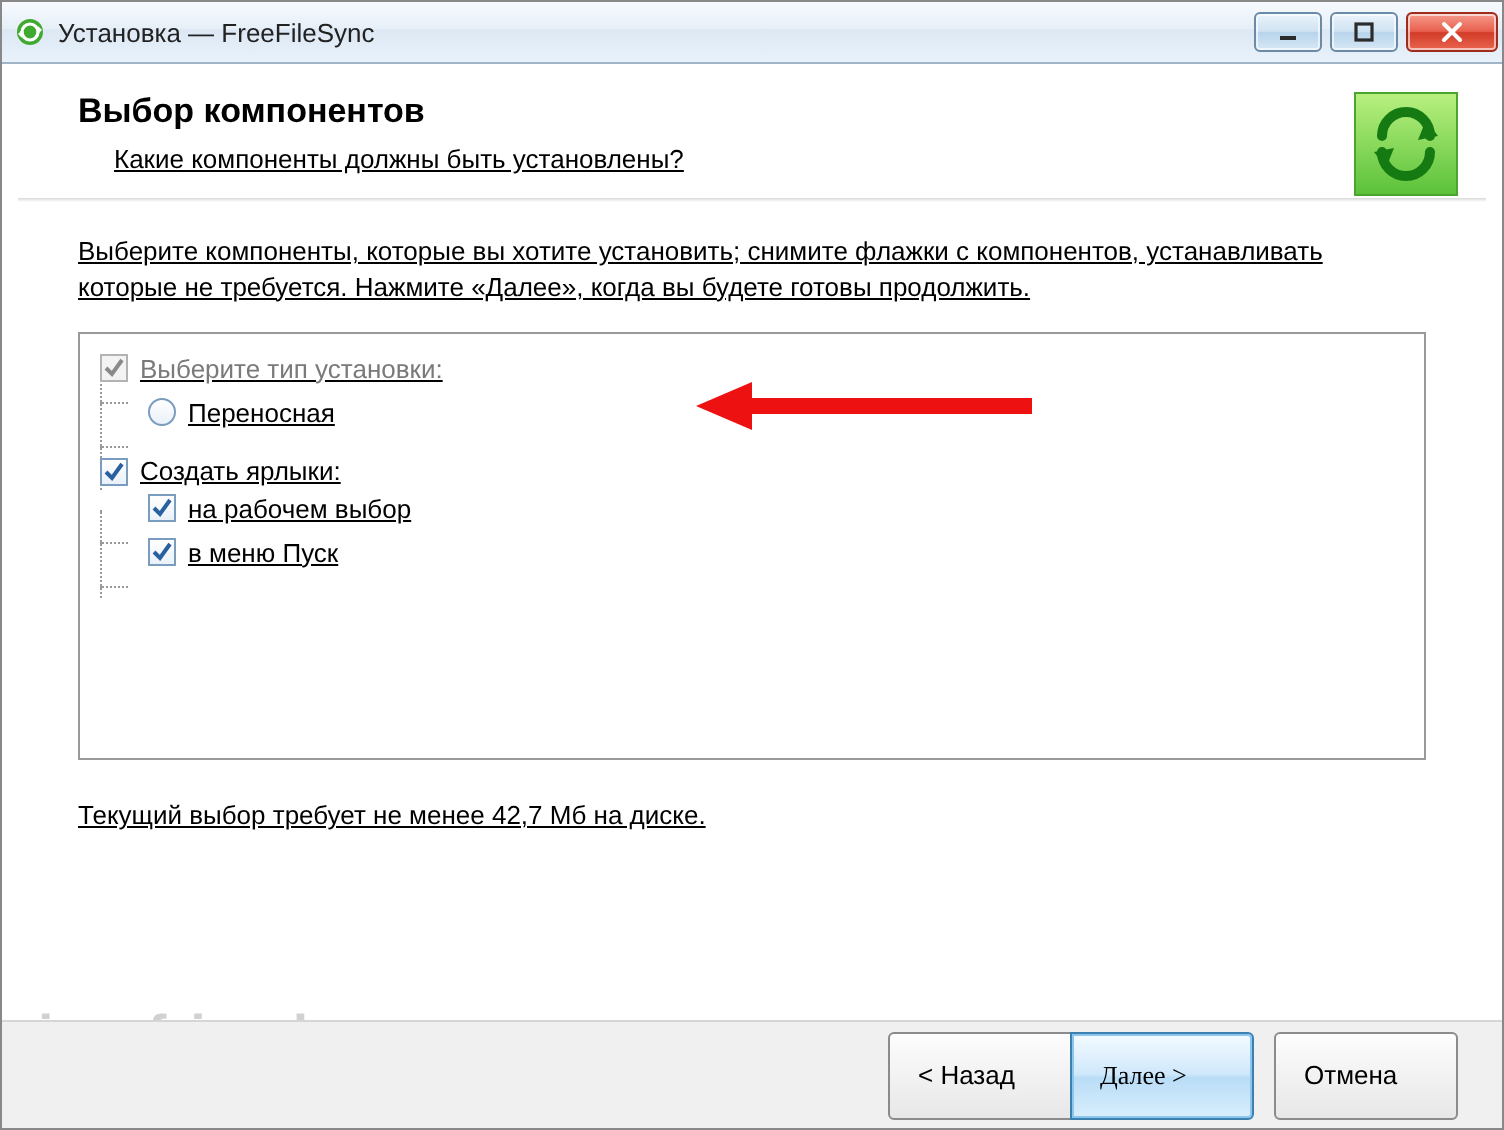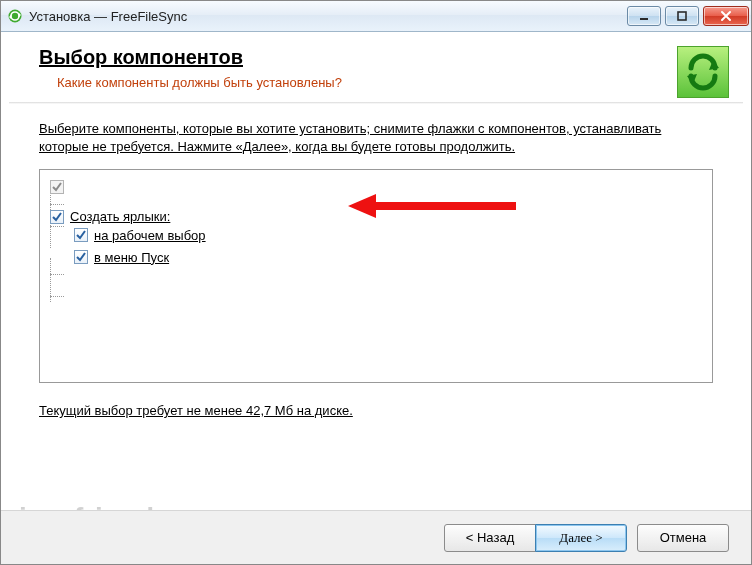--- a/index.html
+++ b/index.html
@@ -54,29 +54,29 @@
   .winbtn svg { display:block; }
 
   
   .header {
     padding: 14px 22px 12px 38px;
     position: relative;
     background: #fff;
   }
   .header h1 {
     margin: 0 0 6px 0;
-    font-size: 20px;
+    font-size: 17px;
     font-weight: 700;
     color: #000;
-    text-decoration: underline;
   }
   .header .sub {
     margin-left: 18px;
     font-size: 13px;
-    color: #c2410c;
+    color: #000000;
+    text-decoration: underline;
   }
   .header .logo {
     position: absolute;
     right: 22px; top: 14px;
     width: 52px; height: 52px;
     background: linear-gradient(to bottom, #b8f07f, #5bc23a);
     border: 1px solid #4ca32d;
     display:flex;align-items:center;justify-content:center;
   }
   .divider {
@@ -164,26 +164,26 @@
     background: #f0f0f0;
     display: flex;
     align-items: center;
     justify-content: flex-end;
     padding: 0 22px;
     gap: 10px;
   }
   .footer .spacer { flex:1; }
   .btn {
     min-width: 92px;
-    height: 28px;
+    height: 44px;
     border: 1px solid #8b8b8b;
     border-radius: 3px;
     background: linear-gradient(to bottom,#fdfdfd,#e7e7e7);
     font-size: 13px;
-    display:flex;align-items:center;justify-content:center;
+    display:flex;align-items:center;
     padding: 0 14px;
     cursor: default;
   }
   .btn.default {
     border-color: #3c7fb1;
     background: linear-gradient(to bottom,#f4fbff,#cfe8fb 48%,#b9ddf7 52%,#d9eefc);
     box-shadow: 0 0 0 1px #8cc6ef inset;
     font-family: Liberation Serif, serif;
   }
   .btngroup { display:flex; gap:0; }
@@ -259,23 +259,28 @@
     <div class="connector" style="left:10px; top:88px; height:44px;"></div>
     <div class="hconn" style="left:10px; top:104px; width:14px;"></div>
     <div class="hconn" style="left:10px; top:126px; width:14px;"></div>
 
     <div class="row lvl1">
       <span class="chk disabled">
         <svg class="tick" viewBox="0 0 10 10">
             <path d="M1 5 L4 8 L9 1" fill="none" stroke="#8a8a8a" stroke-width="2"></path>
           </svg>
       </span>
-    </div>
-
-
+      <span class="lbl disabled">Выберите тип установки:</span>
+    </div>
+
+
+    <div class="row lvl2">
+      <span class="rad"></span>
+      <span class="lbl">Переносная</span>
+    </div>
 
     <div class="row lvl1" style="margin-top:4px;align-items:flex-end;">
       <span class="chk">
         <svg class="tick" viewBox="0 0 10 10">
             <path d="M1 5 L4 8 L9 1" fill="none" stroke="#2860a0" stroke-width="2"></path>
           </svg>
       </span>
       <span class="lbl">Создать ярлыки:</span>
     </div>
 

